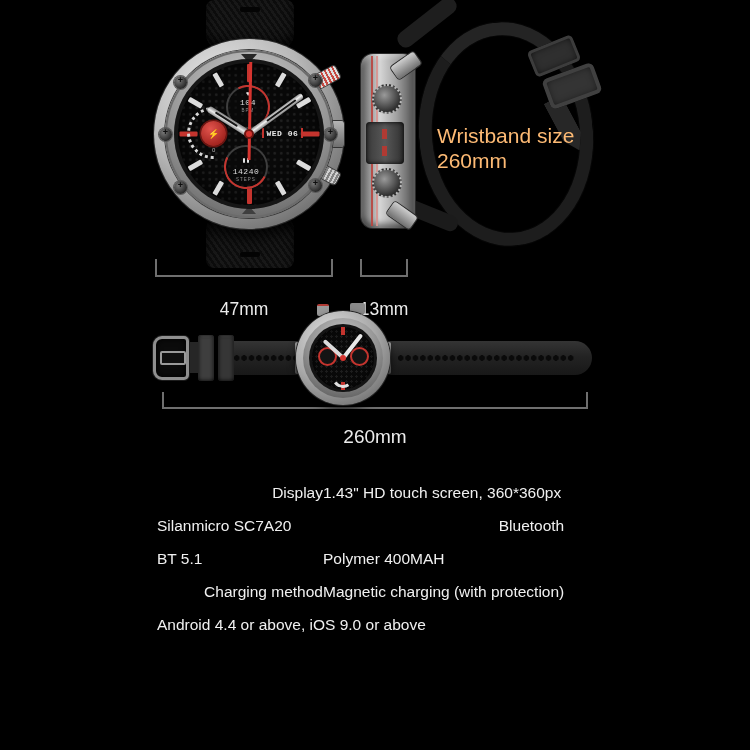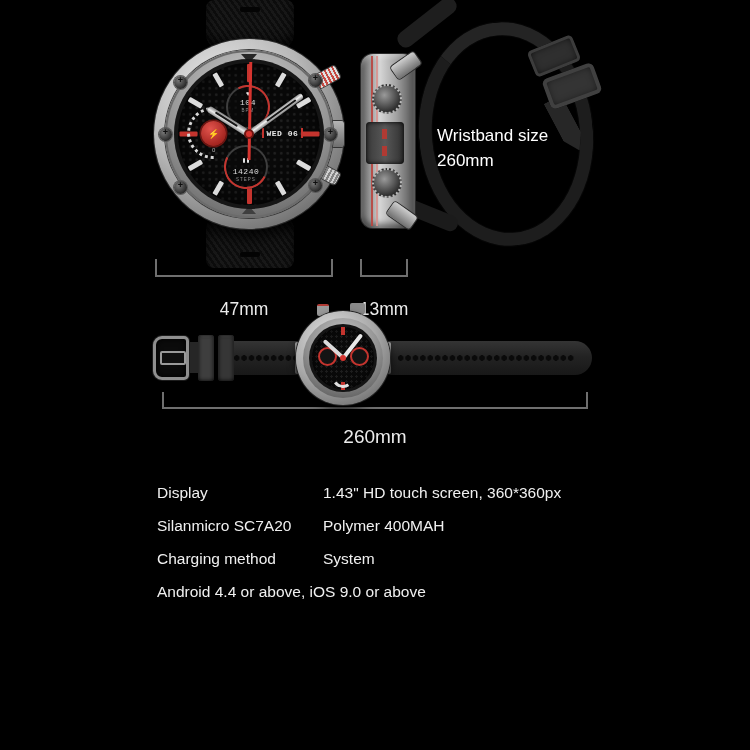--- a/index.html
+++ b/index.html
@@ -116,21 +116,21 @@
   .sw-lug { width:28px; height:15px; border-radius:3px;
     background:linear-gradient(180deg,#cecece,#707070); box-shadow:0 0 0 1px #2e2e2e; z-index:3; }
   .sw-lug.t { left:392px; top:58px; transform:rotate(-35deg); }
   .sw-lug.b { left:388px; top:208px; transform:rotate(35deg); }
   .buckle1 { left:530px; top:42px; width:48px; height:28px; background:#2f2f2f; border-radius:5px;
     transform:rotate(-22deg); box-shadow:inset 0 0 0 3px #3c3c3c, inset 0 0 8px #000; z-index:4; }
   .buckle2 { left:545px; top:70px; width:54px; height:32px; background:#343434; border-radius:6px;
     transform:rotate(-20deg); box-shadow:inset 0 0 0 4px #404040, inset 0 0 10px #000; z-index:4; }
   .strap-tail { left:556px; top:96px; width:20px; height:58px; background:#272727;
     transform:rotate(-28deg); clip-path:polygon(0 0,100% 0,100% 72%,50% 100%,0 72%); z-index:3; }
-  .wristband-note { left:437px; top:124px; font-size:17px; line-height:24.5px; color:#ffffff; z-index:5; }
+  .wristband-note { left:437px; top:124px; font-size:21px; line-height:24.5px; color:#fdba74; z-index:5; }
 
   
   .bracket { border-left:2px solid #6f6f6f; border-right:2px solid #6f6f6f; border-bottom:2px solid #6f6f6f; box-sizing:border-box; }
   .b47 { left:155px; top:259px; width:178px; height:18px; }
   .b13 { left:360px; top:259px; width:48px; height:18px; }
   .b260 { left:162px; top:392px; width:426px; height:17px; }
   .dim-label { text-align:center; color:#ececec; }
   .lbl47 { left:155px; top:299px; width:178px; font-size:17.5px; }
   .lbl13 { left:336px; top:299px; width:96px; font-size:17.5px; }
   .lbl260 { left:162px; top:426px; width:426px; font-size:19px; }
@@ -174,21 +174,21 @@
   .fl-tick.t { left:341px; top:327px; } .fl-tick.b { left:341px; top:382px; }
   .fl-handA { left:343px; top:358px; width:3.5px; height:30px; background:#e8e8e8; border-radius:2px;
     transform:translate(-50%,-100%) rotate(38deg); transform-origin:50% 100%; z-index:7; }
   .fl-handB { left:343px; top:358px; width:3.5px; height:26px; background:#dcdcdc; border-radius:2px;
     transform:translate(-50%,-100%) rotate(-48deg); transform-origin:50% 100%; z-index:7; }
   .fl-cap { left:340px; top:355px; width:6px; height:6px; border-radius:50%; background:#d5342f; z-index:8; }
 
   
   .specs { left:157px; top:477px; display:grid; grid-template-columns:166px auto;
     grid-auto-rows:32.8px; align-items:center; font-size:15.5px; color:#f0f0f0; z-index:5; }
-  .spec-label { white-space:nowrap; }
+  .spec-label { white-space:nowrap;text-align:right; }
   .spec-value { white-space:nowrap; }
 </style>
 </head>
 <body>
 
 <div class="stage">
 
   <div>
     <div class="abs fw-strap fw-strap-top"></div>
     <div class="abs fw-strap-slot"></div>
@@ -320,19 +320,21 @@
     </div>
 
     <div class="abs bracket b260"></div>
     <div class="abs dim-label lbl260">260mm</div>
   </div>
 
   <div class="abs specs">
     <div class="spec-label">Display</div>
     <div class="spec-value">1.43" HD touch screen, 360*360px</div>
     <div class="spec-value">Silanmicro SC7A20</div>
+    <div class="spec-label">Bluetooth</div>
+    <div class="spec-value">BT 5.1</div>
     <div class="spec-value">Polymer 400MAH</div>
     <div class="spec-label">Charging method</div>
-    <div class="spec-label">System</div>
+    <div class="spec-value">Magnetic charging (with protection)</div>
     <div class="spec-value">Android 4.4 or above, iOS 9.0 or above</div>
   </div>
 
 </div>
 
 </body></html>

